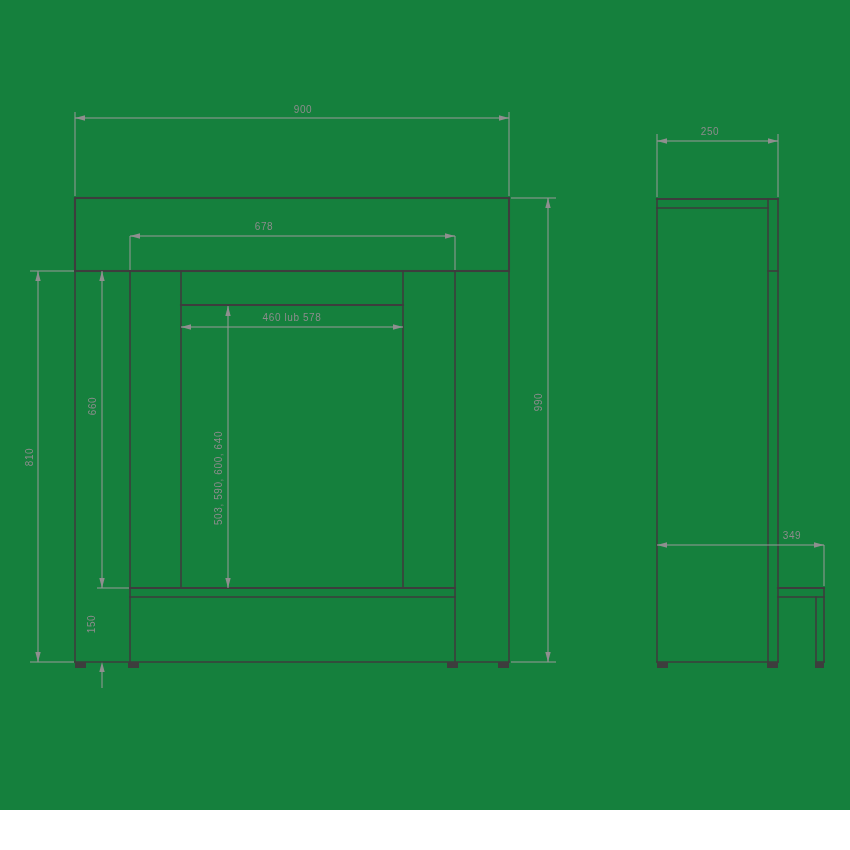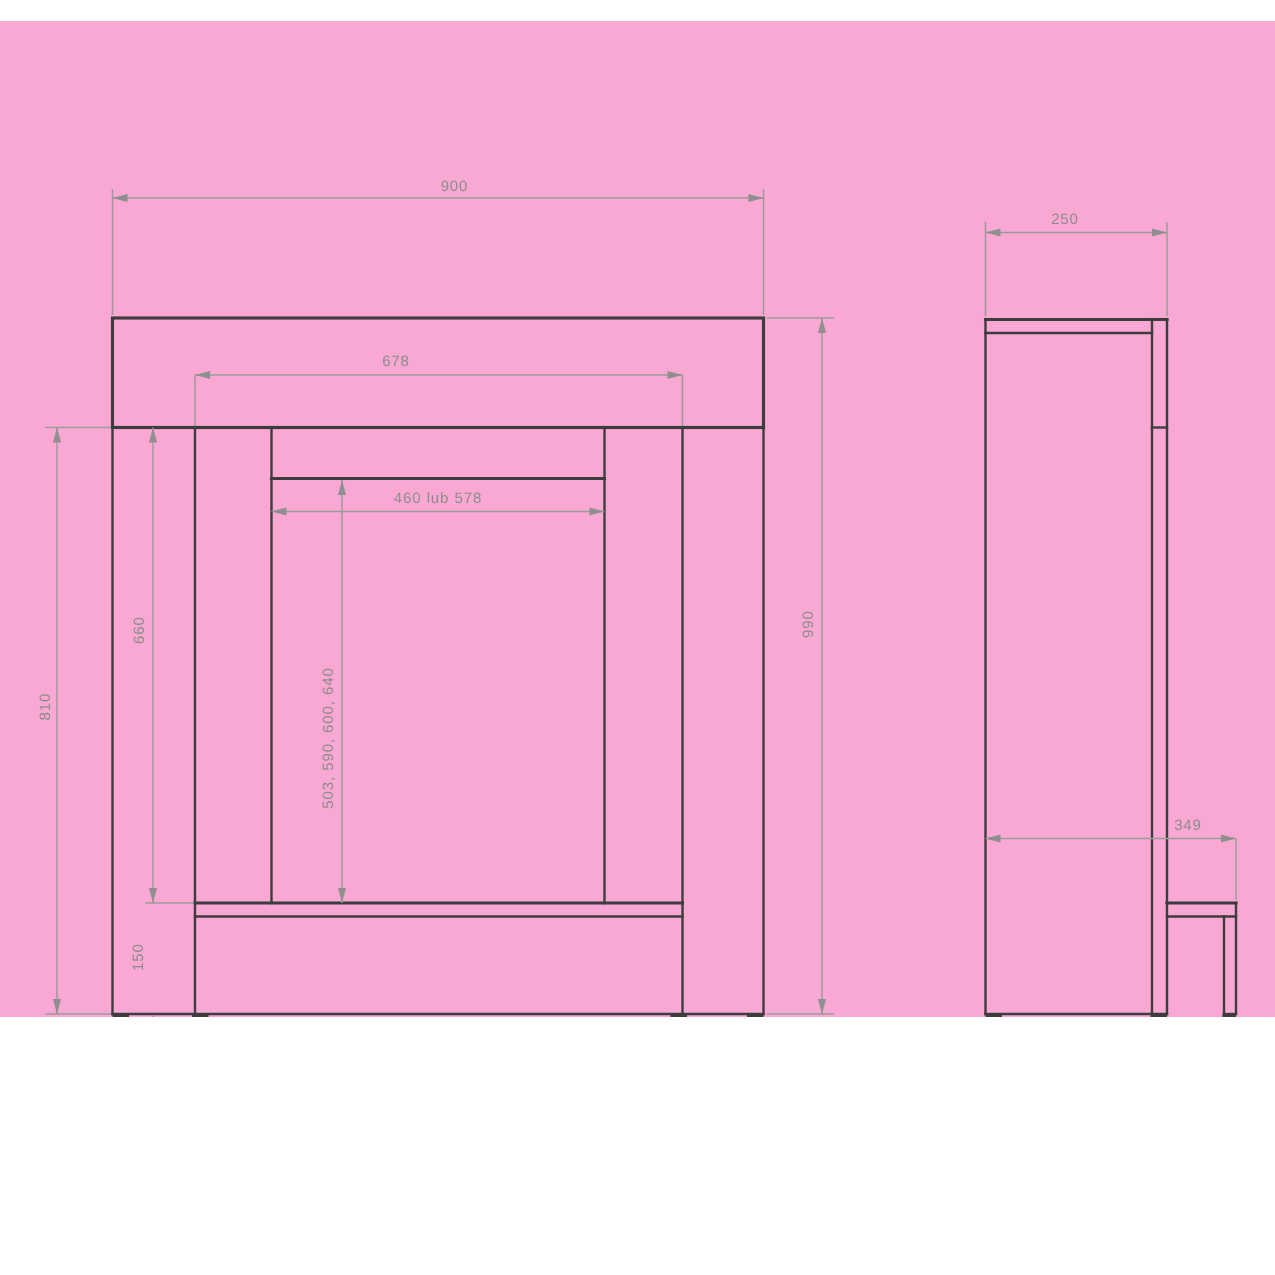--- a/index.html
+++ b/index.html
@@ -6,24 +6,23 @@
     margin: 0;
     padding: 0;
     background: #ffffff;
     width: 850px;
     height: 850px;
     font-family: "Liberation Sans", sans-serif;
   }
   .canvas {
     position: relative;
     width: 850px;
-    height: 664px;
-    background: #f9a8d4;
+    height: 810px;
+    background: #15803d;
     overflow: hidden;
-    margin-top: 14px;
   }
   svg { display: block; }
   .outline {
     stroke: #3d3d3d;
     stroke-width: 1.6;
     fill: none;
     stroke-linecap: square;
   }
   .thick { stroke-width: 2.1; }
   .dim {

